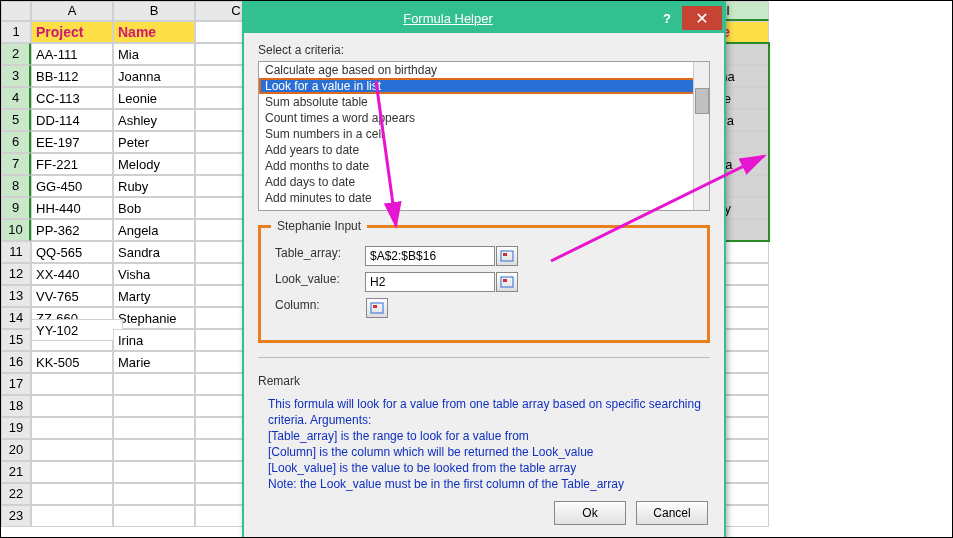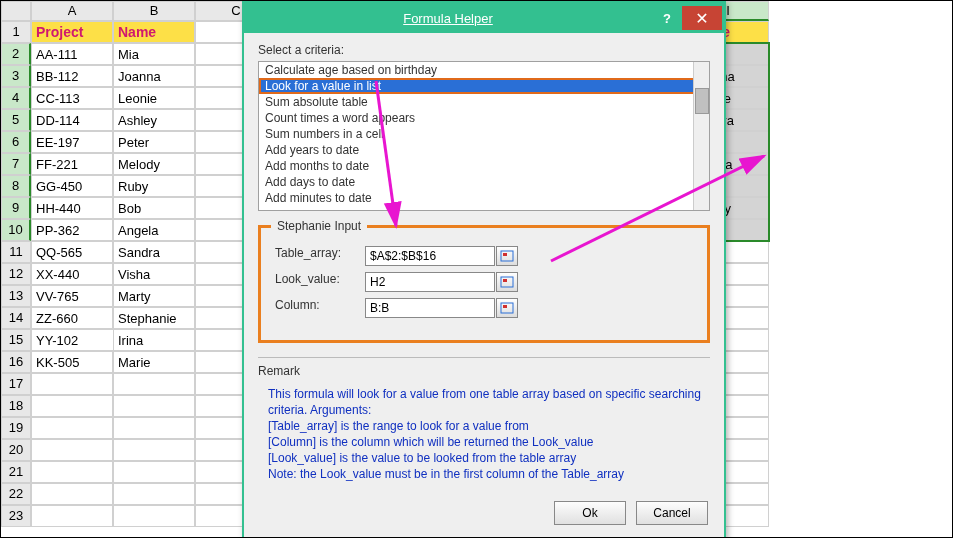--- a/index.html
+++ b/index.html
@@ -36,21 +36,21 @@
 .formula-item.selected { background: #2a6fd6; color: #fff; outline: 2px solid #e06a1b; outline-offset: -2px; }
 
 .args-box { border: 3px solid #ea7f1f; margin-top: 14px; padding: 12px 14px 16px; position: relative; }
 .args-title { position: absolute; top: -9px; left: 10px; background: #efefef; padding: 0 6px; font-size: 12px; }
 .arg-row { display: flex; margin: 6px 0; }
 .arg-label { width: 90px; font-size: 12px; }
 .arg-input { width: 130px; height: 20px; border: 1px solid #888; background: #fff; font-size: 12px; padding: 1px 4px; }
 .arg-btn { width: 22px; height: 20px; border: 1px solid #888; margin-left: 1px; background: linear-gradient(#fff,#ddd); display:flex; align-items:center; justify-content:center; }
 .arg-btn svg { width: 14px; height: 12px; }
 
-.remark-box { border-top: 1px solid #bbb; margin-top: 14px; padding-top: 6px; }
+.remark-box { border-top: 1px solid #bbb; margin-top: 14px; padding-top: 16px; }
 .remark-title { font-size: 12px; margin-bottom: 8px; }
 .remark-text { color: #1030c0; font-size: 12px; line-height: 16px; padding-left: 10px; }
 .remark-text p { margin-bottom: 0; }
 
 .dlg-buttons { position: absolute; bottom: 12px; right: 16px; display: flex; gap: 10px; }
 .dlg-btn { width: 72px; height: 24px; border: 1px solid #888; background: linear-gradient(#fdfdfd,#e0e0e0); font-size: 12px; cursor: pointer; }
 
 .arrow { position: absolute; pointer-events: none; }
 </style>
 </head>
@@ -326,21 +326,21 @@
         <div class="cell" style="left: 0px; top: 198px; width: 82px; height: 22px;">PP-362</div>
         <div class="cell" style="left: 82px; top: 198px; width: 82px; height: 22px;">Angela</div>
         <div class="cell" style="left: 0px; top: 220px; width: 82px; height: 22px;">QQ-565</div>
         <div class="cell" style="left: 82px; top: 220px; width: 82px; height: 22px;">Sandra</div>
         <div class="cell" style="left: 0px; top: 242px; width: 82px; height: 22px;">XX-440</div>
         <div class="cell" style="left: 82px; top: 242px; width: 82px; height: 22px;">Visha</div>
         <div class="cell" style="left: 0px; top: 264px; width: 82px; height: 22px;">VV-765</div>
         <div class="cell" style="left: 82px; top: 264px; width: 82px; height: 22px;">Marty</div>
         <div class="cell" style="left: 0px; top: 286px; width: 82px; height: 22px;">ZZ-660</div>
         <div class="cell" style="left: 82px; top: 286px; width: 82px; height: 22px;">Stephanie</div>
-        <div class="cell" style="left: 0px; top: 308px; width: 92px; height: 22px;">YY-102</div>
+        <div class="cell" style="left: 0px; top: 298px; width: 92px; height: 22px;">YY-102</div>
         <div class="cell" style="left: 82px; top: 308px; width: 82px; height: 22px;">Irina</div>
         <div class="cell" style="left: 0px; top: 330px; width: 82px; height: 22px;">KK-505</div>
         <div class="cell" style="left: 82px; top: 330px; width: 82px; height: 22px;">Marie</div>
         <div class="cell header" style="left: 574px; top: 0px; width: 82px; height: 22px;">Project</div>
         <div class="cell header" style="left: 656px; top: 0px; width: 82px; height: 22px;">Name</div>
         <div class="cell" style="left: 574px; top: 22px; width: 82px; height: 22px;">AA-111</div>
         <div class="cell shaded" style="left: 656px; top: 22px; width: 82px; height: 22px;">Mia</div>
         <div class="cell" style="left: 574px; top: 44px; width: 82px; height: 22px;">BB-112</div>
         <div class="cell shaded" style="left: 656px; top: 44px; width: 82px; height: 22px;">Joanna</div>
         <div class="cell" style="left: 574px; top: 66px; width: 82px; height: 22px;">CC-113</div>
@@ -404,21 +404,20 @@
             <input class="arg-input" value="H2" style="">
             <div class="arg-btn">
               <svg viewBox="0 0 14 12">
                 <rect x="1" y="1" width="12" height="10" fill="none" stroke="#2a6fd6"></rect>
                 <rect x="3" y="3" width="4" height="3" fill="#d03030"></rect>
               </svg>
             </div>
           </div>
           <div class="arg-row">
             <div class="arg-label">Column:</div>
-            <input class="arg-input" value="B:B" style="">
             <div class="arg-btn">
               <svg viewBox="0 0 14 12">
                 <rect x="1" y="1" width="12" height="10" fill="none" stroke="#2a6fd6"></rect>
                 <rect x="3" y="3" width="4" height="3" fill="#d03030"></rect>
               </svg>
             </div>
           </div>
         </div>
     </div>
     <div class="remark-box">

